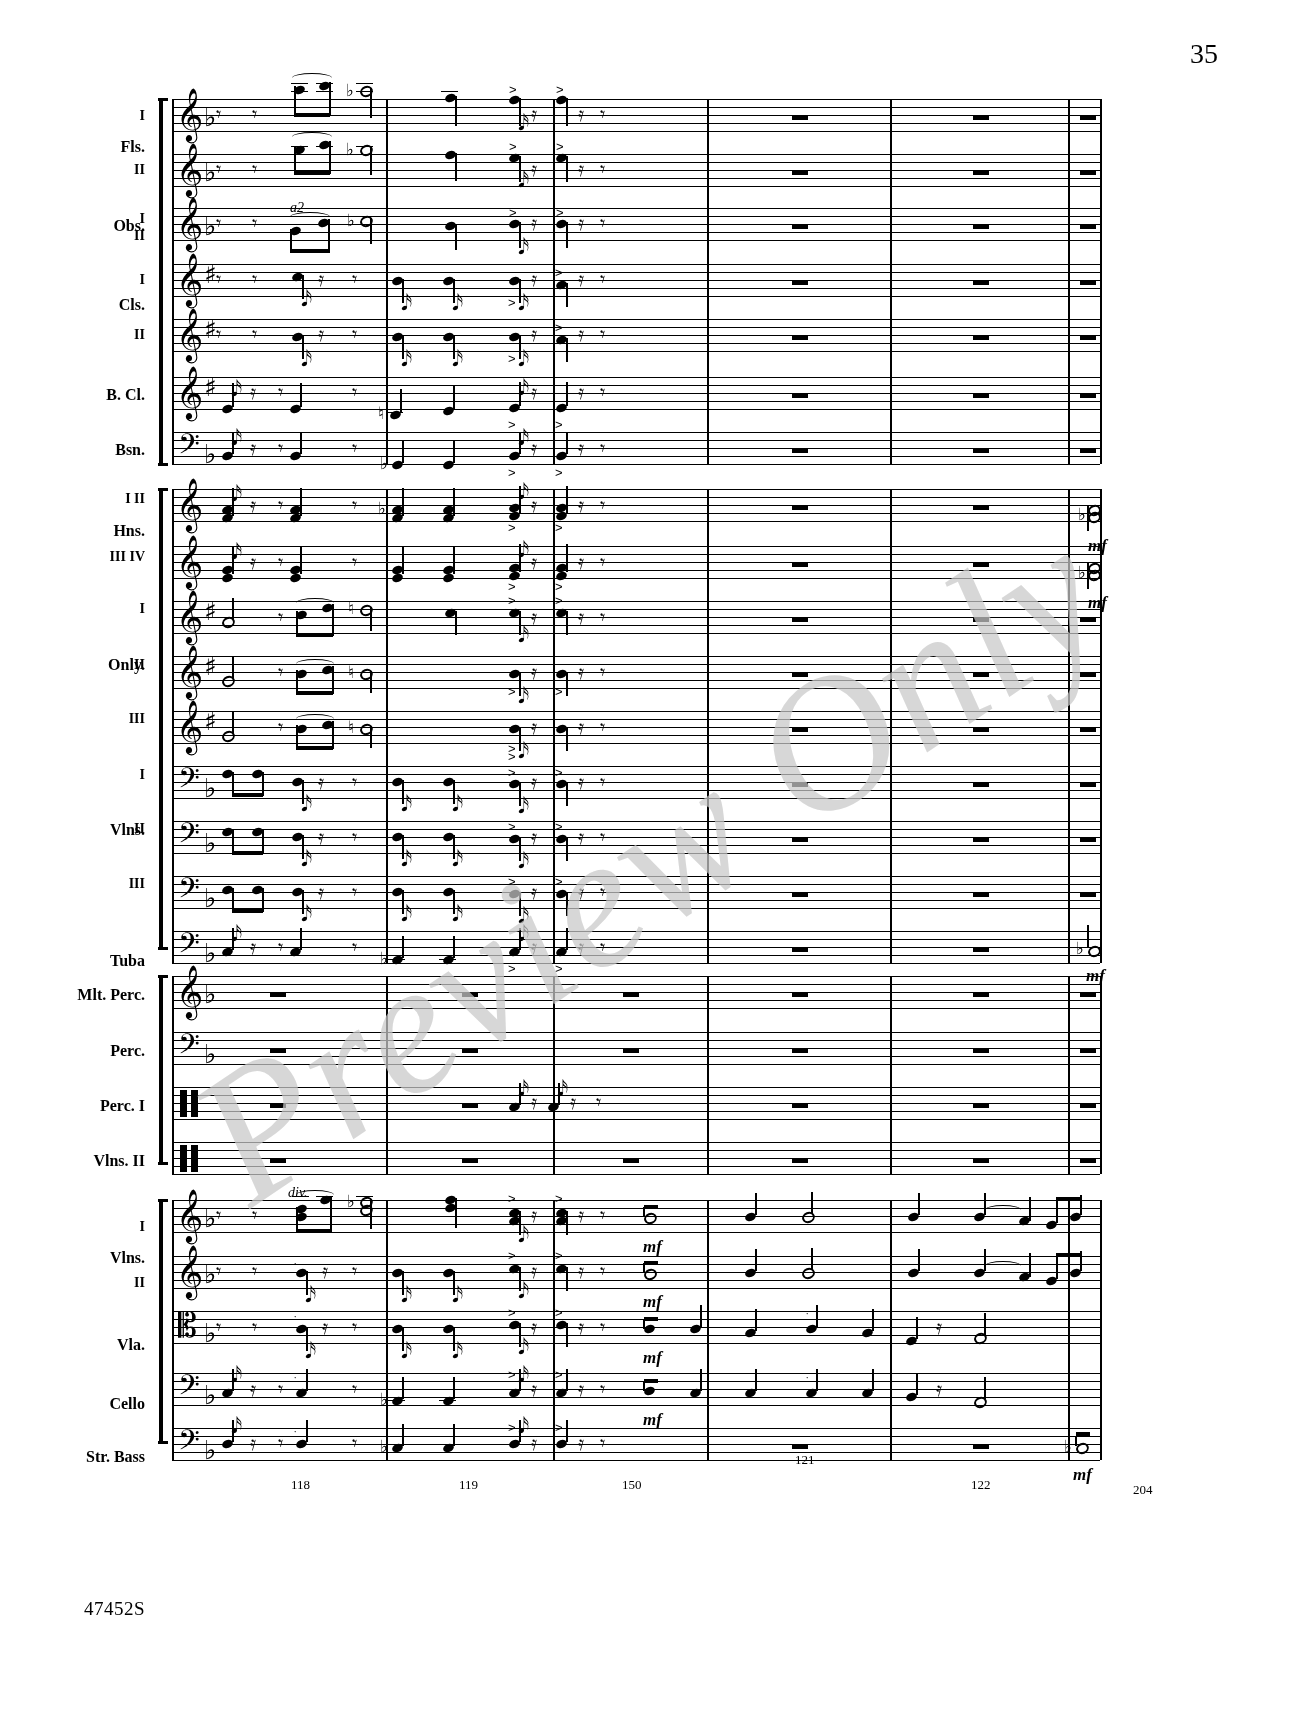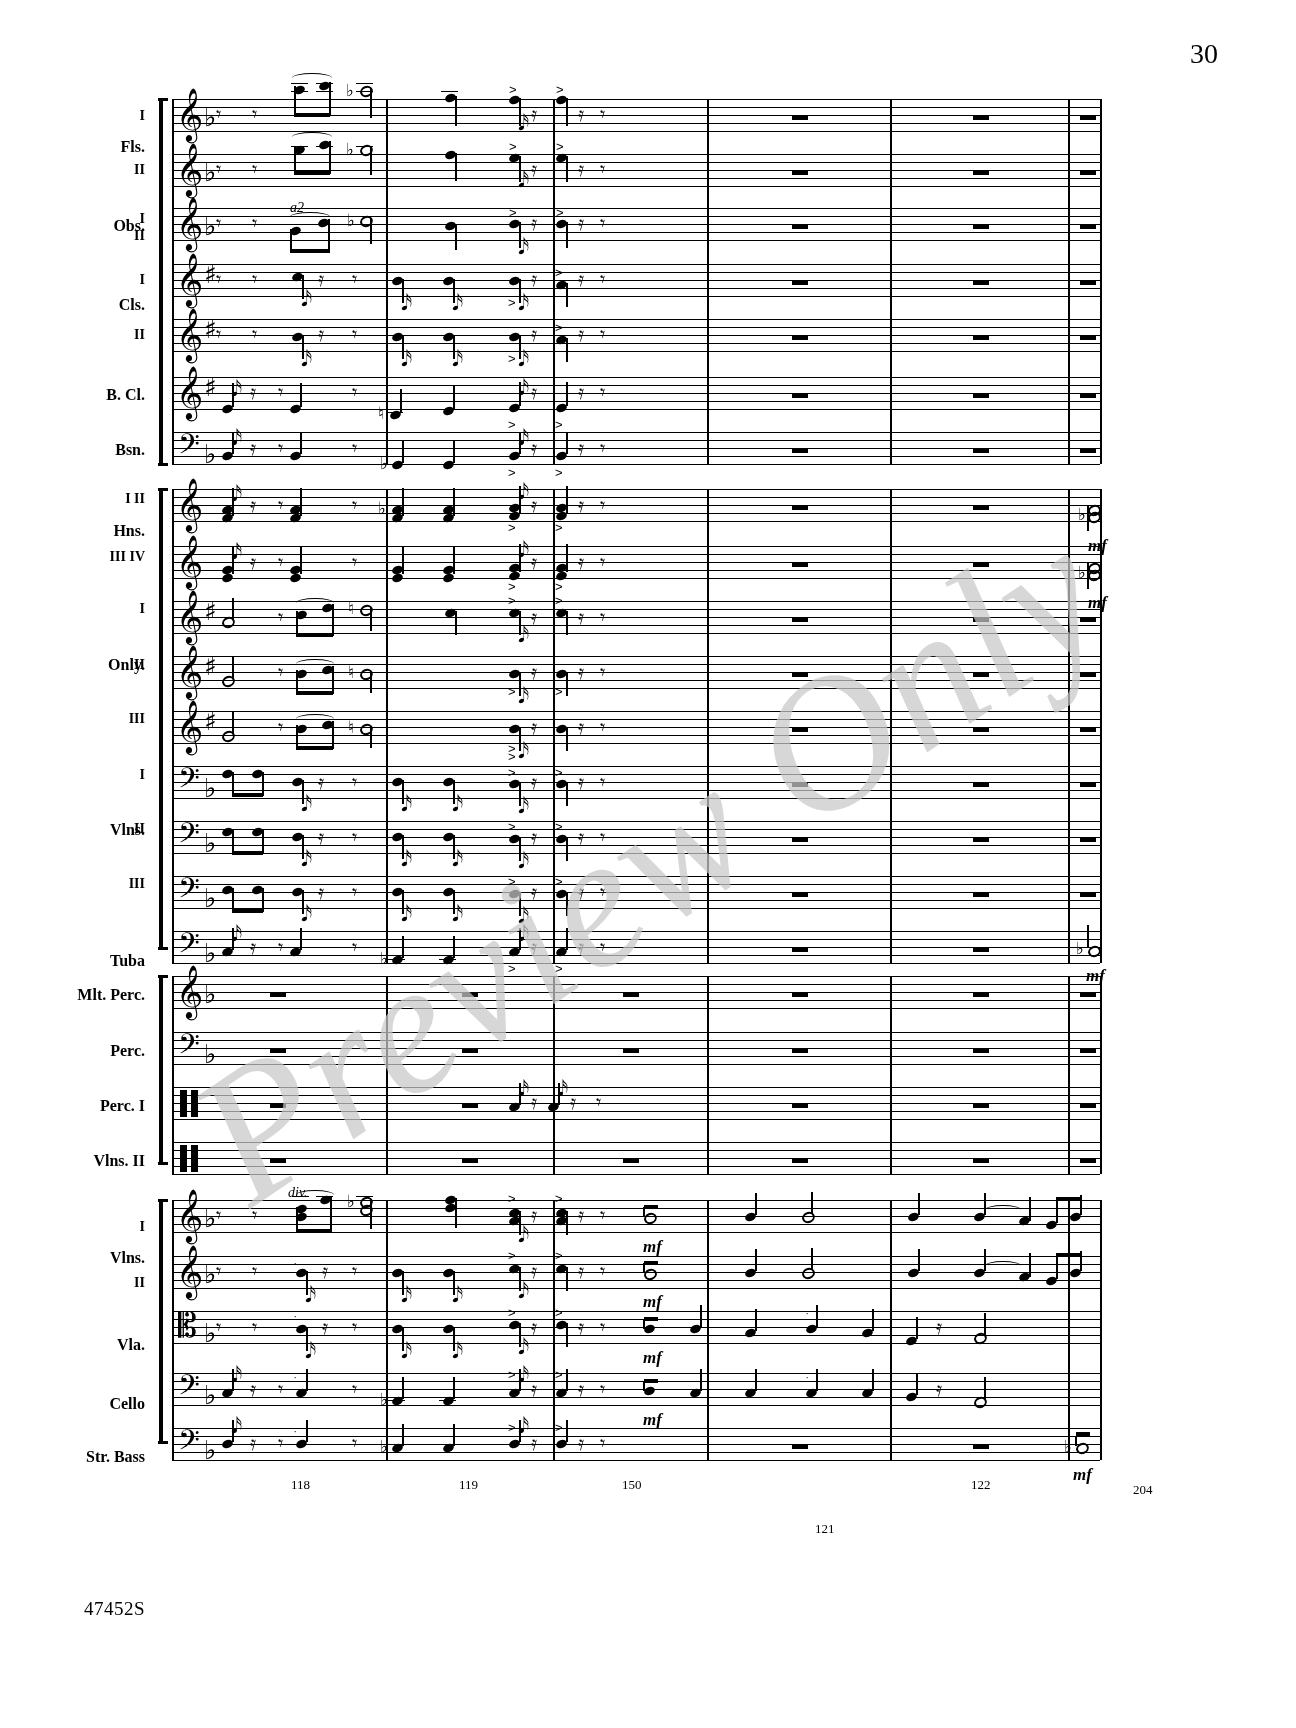--- a/index.html
+++ b/index.html
@@ -235,21 +235,21 @@
     font-family: "DejaVu Sans", sans-serif;
     font-size: 17px;
     line-height: 1;
   }
 </style>
 </head>
 <body>
 
 <div class="page">
 
-  <div class="page-number">30</div>
+  <div class="page-number">35</div>
   <div class="plate-number">47452S</div>
 
   <div class="score">
 
     <div class="sys-bracket" style="left:159px; top:98px; height:368px;"></div>
     <div class="sys-bracket" style="left:159px; top:488px; height:462px;"></div>
     <div class="sys-bracket" style="left:159px; top:975px; height:190px;"></div>
     <div class="sys-bracket" style="left:159px; top:1199px; height:245px;"></div>
 
     <div class="inst-label" style="left:40px; top:138px; width:105px;">Fls.</div>
@@ -1341,20 +1341,20 @@
     <div class="rest" style="left:600px; top:1433px;">𝄾</div>
     <div class="mrest" style="left:1076px; top:1432px; width:14px; height:4px;"></div>
     <div class="acc" style="left:1064px; top:1438px;">♭</div>
     <div class="nh open" style="left:1076px; top:1443px;"></div>
     <div class="stem" style="left:1075px; top:1436px; height:10px;"></div>
     <div class="dyn" style="left:1073px; top:1466px;">mf</div>
 
     <div class="measnum" style="left:291px; top:1478px;">118</div>
     <div class="measnum" style="left:459px; top:1478px;">119</div>
     <div class="measnum" style="left:622px; top:1478px;">150</div>
-    <div class="measnum" style="left:795px; top:1522px;margin-left:20px;">121</div>
+    <div class="measnum" style="left:795px; top:1453px;">121</div>
     <div class="measnum" style="left:971px; top:1478px;">122</div>
     <div class="measnum" style="left:1133px; top:1483px;">204</div>
 
   </div>
 
   <div class="watermark">Preview Only</div>
 </div>
 
 </body></html>

